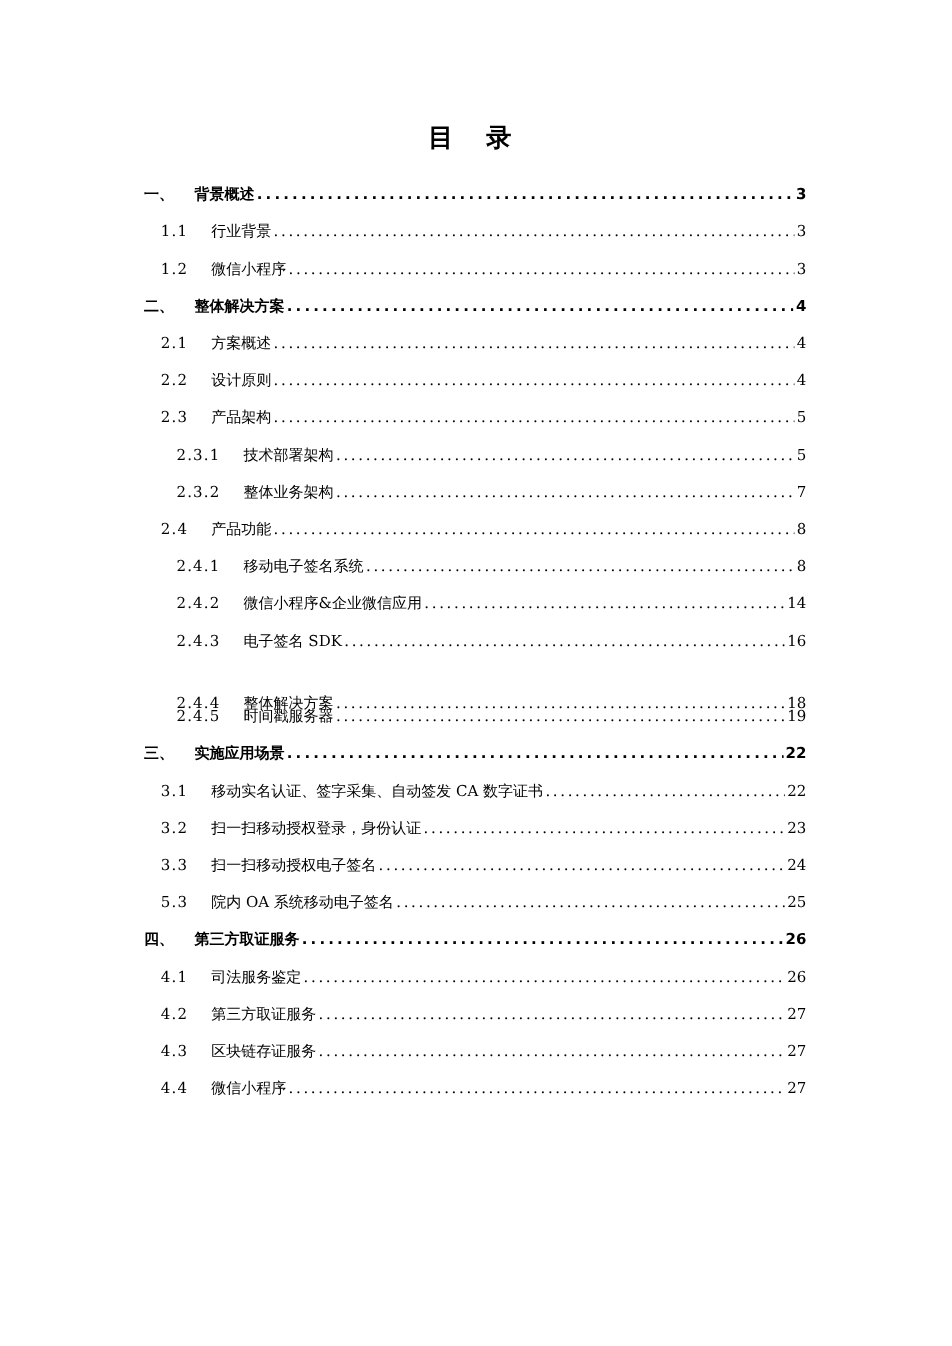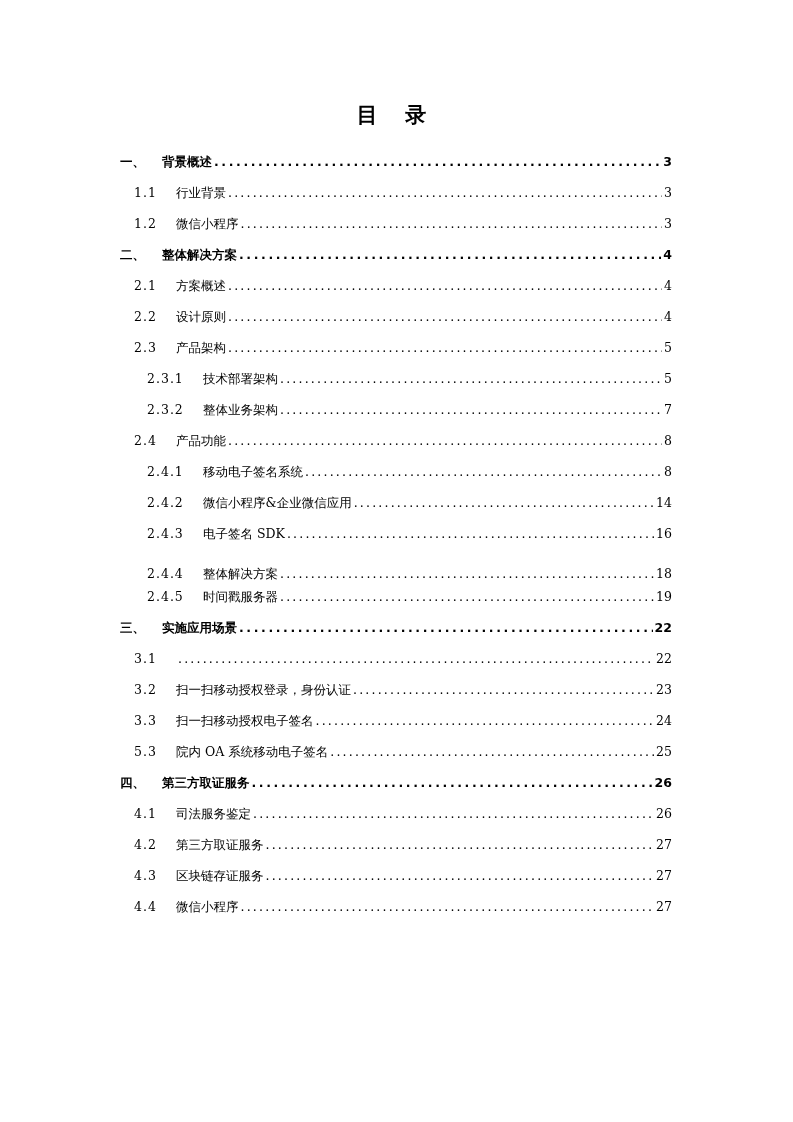--- a/index.html
+++ b/index.html
@@ -102,40 +102,41 @@
     <span class="label">微信小程序&amp;企业微信应用</span>
     <span class="leader"></span>
     <span class="page">14</span>
   </div>
   <div class="row lv3" style="top:372px">
     <span class="num">2.4.3</span>
     <span class="label">电子签名 SDK</span>
     <span class="leader"></span>
     <span class="page">16</span>
   </div>
-  <div class="row lv3" style="top:412px">
+  <div class="row lv3" style="top:424px">
     <span class="num">2.4.4</span>
     <span class="label">整体解决方案</span>
     <span class="leader"></span>
     <span class="page">18</span>
   </div>
   <div class="row lv3" style="top:435px">
     <span class="num">2.4.5</span>
     <span class="label">时间戳服务器</span>
     <span class="leader"></span>
     <span class="page">19</span>
   </div>
   <div class="row lv1" style="top:466px">
     <span class="num">三、</span>
     <span class="label">实施应用场景</span>
     <span class="leader"></span>
     <span class="page">22</span>
   </div>
   <div class="row lv2" style="top:497px">
     <span class="num">3.1</span>
+    <span class="label">移动实名认证、签字采集、自动签发 CA 数字证书</span>
     <span class="leader"></span>
     <span class="page">22</span>
   </div>
   <div class="row lv2" style="top:528px">
     <span class="num">3.2</span>
     <span class="label">扫一扫移动授权登录，身份认证</span>
     <span class="leader"></span>
     <span class="page">23</span>
   </div>
   <div class="row lv2" style="top:559px">

